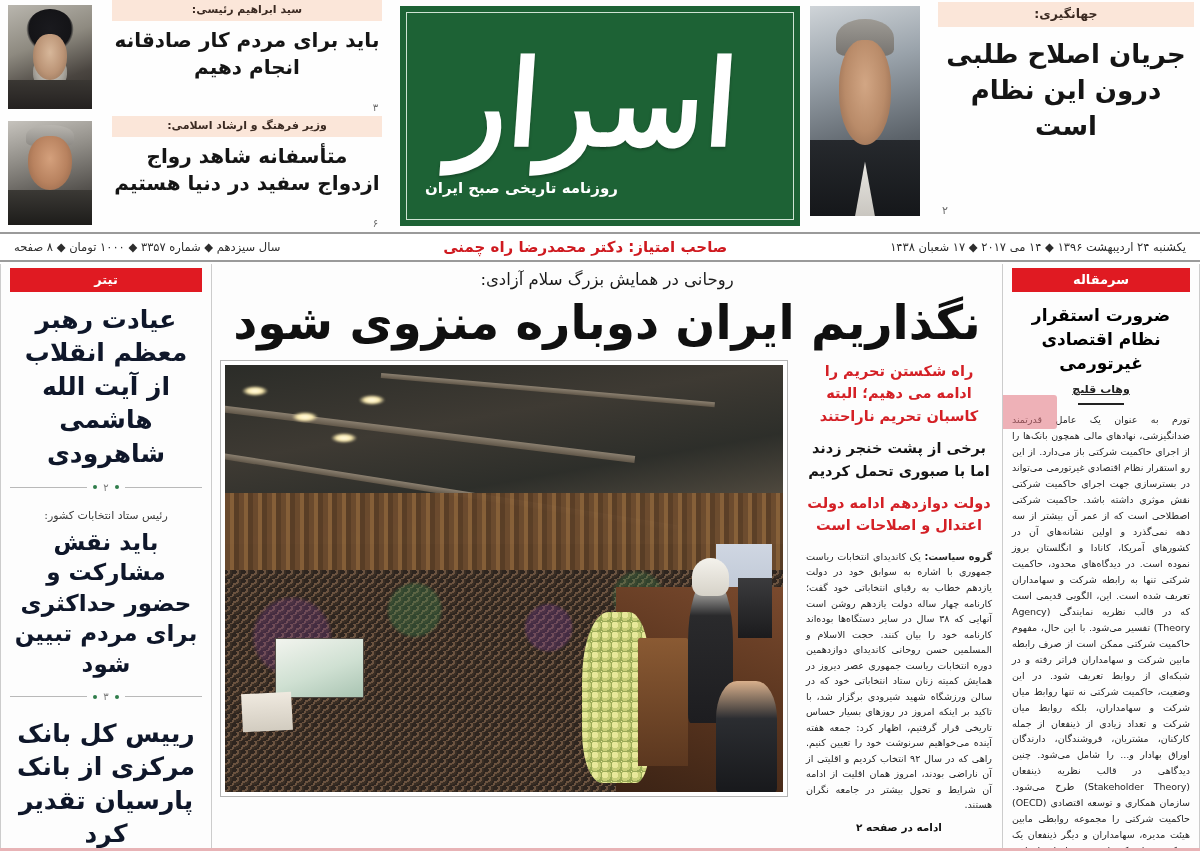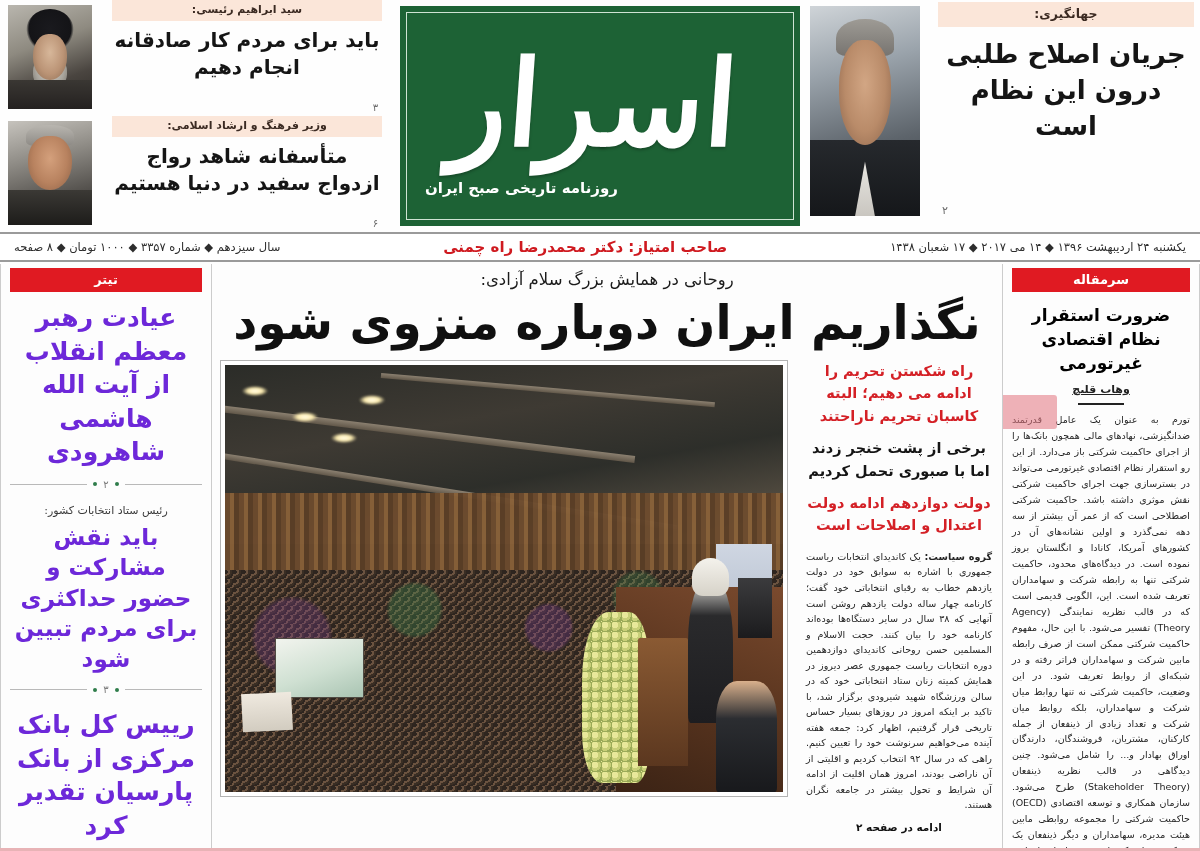--- a/index.html
+++ b/index.html
@@ -203,20 +203,21 @@
   
   .sidebar {
     width: 212px;
     height: 587px;
     border-right: 1px solid #cccccc;
     border-left: 1px solid #cccccc;
     padding: 4px 9px 0 9px;
     display: flex;
     flex-direction: column;
     order: 3;
+    justify-content: space-between;
   }
   .red-banner {
     background: #e01a22;
     color: #fff;
     text-align: center;
     font-size: 13px;
     font-weight: bold;
     padding: 4px 0 5px 0;
     letter-spacing: 0px;
     margin-bottom: 2px;
@@ -227,21 +228,21 @@
     color: #3a3a3a;
     text-align: center;
     padding: 4px 0 2px 0;
     letter-spacing: -.2px;
   }
   .side-head {
     font-size: 25px;
     font-weight: bold;
     line-height: 1.34;
     text-align: center;
-    color: #6d28d9;
+    color: #0f172a;
     letter-spacing: -.6px;
     padding: 3px 0 0 0;
   }
   .side-head.sm { font-size: 23px; line-height: 1.33; }
   .side-sep {
     display: flex;
     align-items: center;
     justify-content: center;
     gap: 6px;
     margin: 10px 0 6px 0;

